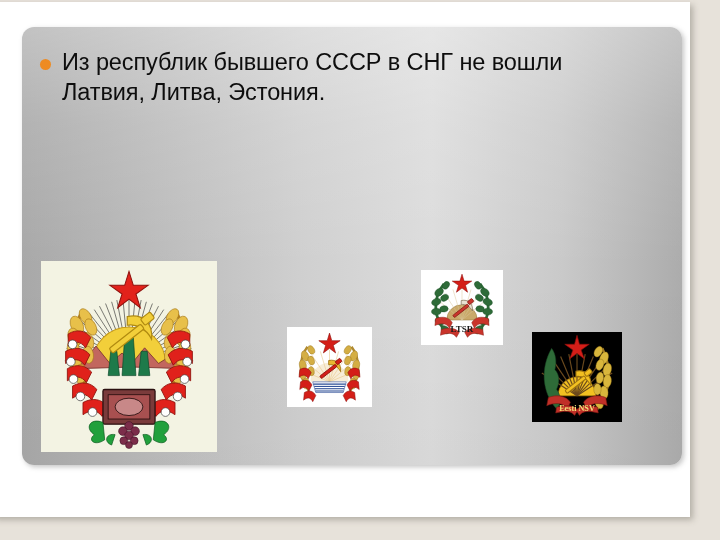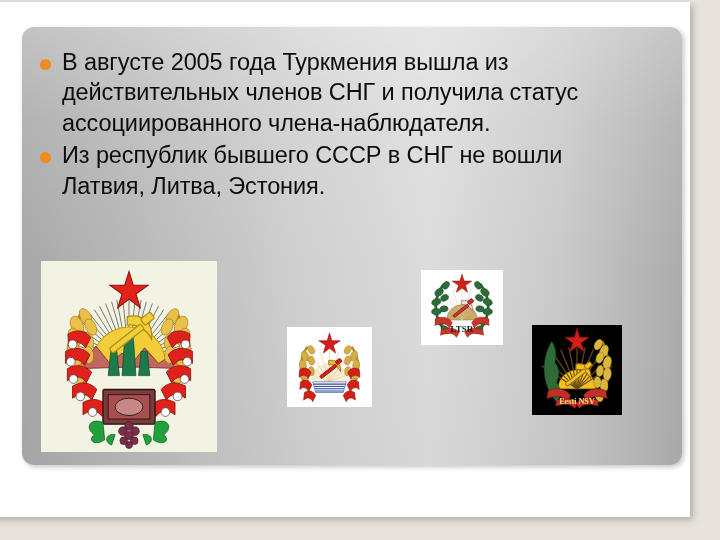--- a/index.html
+++ b/index.html
@@ -94,37 +94,33 @@
   .emblem {
     position: absolute;
     box-sizing: border-box;
     overflow: hidden;
   }
   .emblem svg { display: block; width: 100%; height: 100%; }
 
   #emblem-turkmen   { left: 19px;  top: 234px; width: 176px; height: 191px; background: #F3F3E3; }
   #emblem-latvia    { left: 265px; top: 300px; width:  85px; height:  80px; background: #FFFFFF; }
   #emblem-lithuania { left: 399px; top: 243px; width:  82px; height:  75px; background: #FFFFFF; }
-  #emblem-estonia   { left: 510px; top: 298px; width:  90px; height:  90px; background: #000000; }
+  #emblem-estonia   { left: 510px; top: 305px; width:  90px; height:  90px; background: #000000; }
 </style>
 </head>
 <body>
 
 <div id="stage">
 
   <div id="slide-frame">
 
     <div id="content-panel">
 
       <div id="body-text">
 
-        <div class="bullet-row">
-          <span class="bullet-dot"></span>
-          <span class="bullet-text">В августе 2005 года Туркмения вышла из действительных членов СНГ и получила статус ассоциированного члена-наблюдателя.</span>
-        </div>
 
         <div class="bullet-row">
           <span class="bullet-dot"></span>
           <span class="bullet-text">Из республик бывшего СССР в СНГ не вошли Латвия, Литва, Эстония.</span>
         </div>
 
       </div>
 
       <div class="emblem" id="emblem-turkmen">
         <svg viewBox="0 0 200 220" xmlns="http://www.w3.org/2000/svg">

